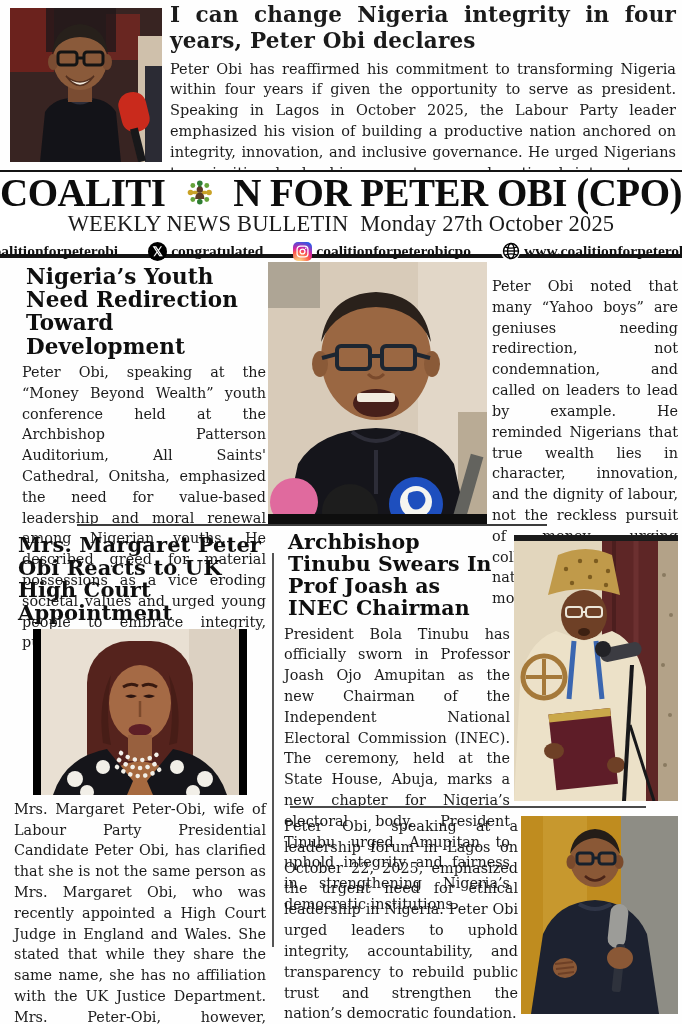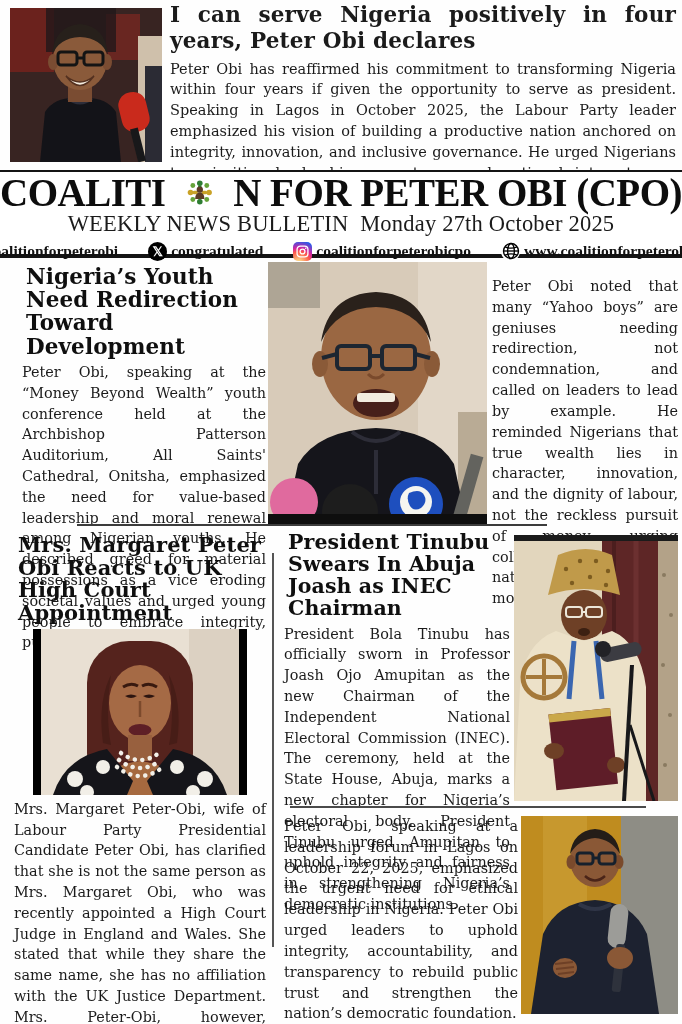--- a/index.html
+++ b/index.html
@@ -93,21 +93,21 @@
         <rect x="74" y="44" width="19" height="13" rx="3"></rect>
         <line x1="67" y1="50" x2="74" y2="50"></line>
       </g>
       <path d="M56 68 Q70 80 84 68 Q70 87 56 68 Z" fill="#f3ecdf" stroke="#53301f" stroke-width="1.5"></path>
       <rect x="110" y="84" width="28" height="40" rx="13" fill="#c92a1c" transform="rotate(-14 124 104)"></rect>
       <rect x="124" y="120" width="8" height="34" fill="#18181a" transform="rotate(-14 128 137)"></rect>
     </svg>
   </div>
 
   <div class="top-text">
-    <h1 class="top-headline">I can serve Nigeria positively in four years, Peter Obi declares</h1>
+    <h1 class="top-headline">I can change Nigeria integrity in four years, Peter Obi declares</h1>
     <p class="top-body">Peter Obi has reaffirmed his commitment to transforming Nigeria within four years if given the opportunity to serve as president. Speaking in Lagos in October 2025, the Labour Party leader emphasized his vision of building a productive nation anchored on integrity, innovation, and inclusive governance. He urged Nigerians to prioritize leadership competence and national interest over personal gain, reaffirming hope for a better, united Nigeria.</p>
   </div>
 
   <div class="masthead">
     <div class="mast-title">
       <span>COALITI</span>
         <svg width="33" height="33" viewBox="0 0 34 34" style="margin:0 -1px;">
         <g>
           <circle cx="17" cy="7" r="3" fill="#2e7d32"></circle>
             <rect x="15" y="9" width="4" height="6" rx="2" fill="#2e7d32"></rect>
@@ -237,21 +237,21 @@
           <path d="M76 138 Q99 156 122 138"></path>
         </g>
       </svg>
     </div>
     <p class="col-body">Mrs. Margaret Peter-Obi, wife of Labour Party Presidential Candidate Peter Obi, has clarified that she is not the same person as Mrs. Margaret Obi, who was recently appointed a High Court Judge in England and Wales. She stated that while they share the same name, she has no affiliation with the UK Justice Department. Mrs. Peter-Obi, however, congratulated the newly appointed judge, describing her achievement as remarkable and an inspiration to women across the world.</p>
   </div>
 
   <div class="vrule"></div>
 
   <div class="tinubu-text">
-    <h2 class="sec-headline">President Tinubu Swears In Abuja Joash as INEC Chairman</h2>
+    <h2 class="sec-headline">Archbishop Tinubu Swears In Prof Joash as INEC Chairman</h2>
     <p class="col-body">President Bola Tinubu has officially sworn in Professor Joash Ojo Amupitan as the new Chairman of the Independent National Electoral Commission (INEC). The ceremony, held at the State House, Abuja, marks a new chapter for Nigeria’s electoral body. President Tinubu urged Amupitan to uphold integrity and fairness in strengthening Nigeria’s democratic institutions.</p>
   </div>
 
   <div class="tinubu-photo">
     <svg width="164" height="266" viewBox="0 0 164 266">
       <rect width="164" height="6" fill="#1b1b1b"></rect>
       <rect y="6" width="164" height="260" fill="#e2d6bd"></rect>
       <rect x="88" y="6" width="58" height="260" fill="#5e2626"></rect>
       <line x1="100" y1="6" x2="100" y2="266" stroke="#4c1e1e" stroke-width="4"></line>
       <line x1="122" y1="6" x2="122" y2="266" stroke="#6c3030" stroke-width="5"></line>

